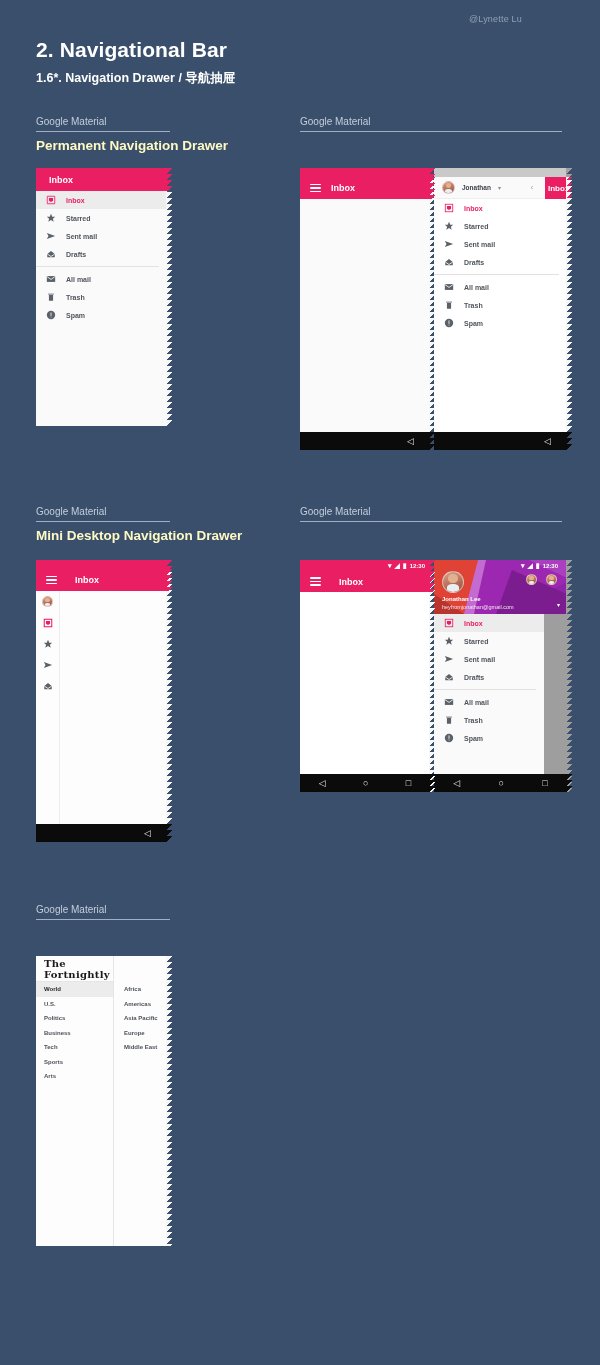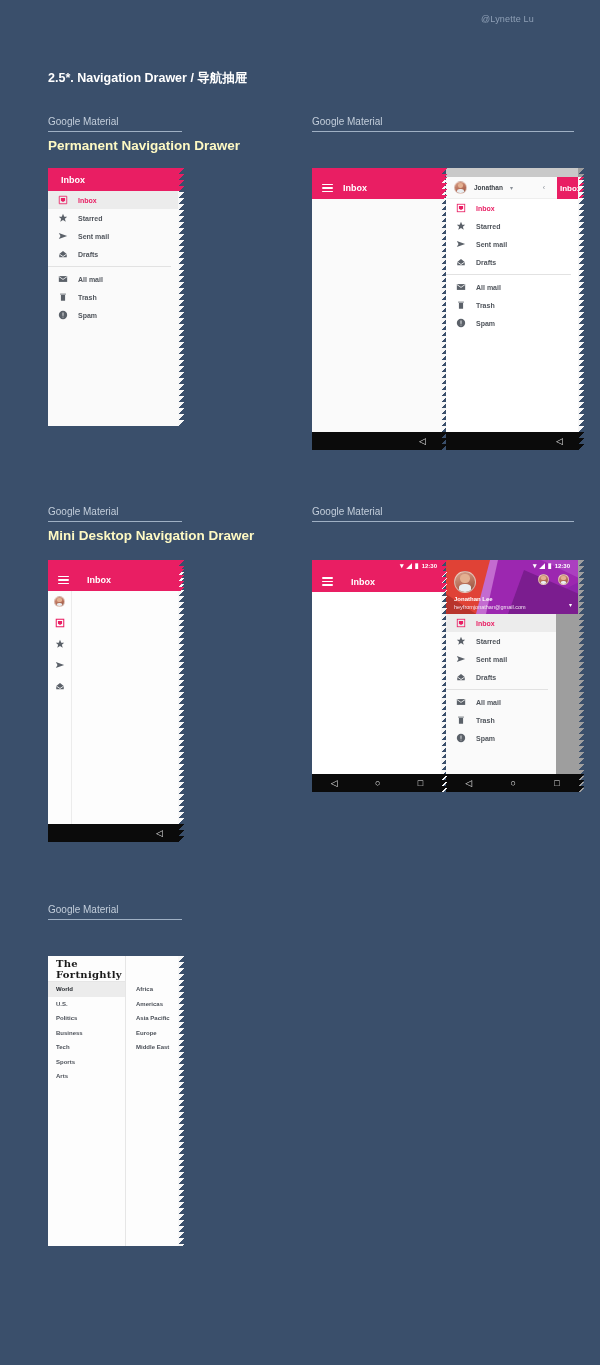--- a/index.html
+++ b/index.html
@@ -2,21 +2,21 @@
 <html><head>
 <meta charset="utf-8">
 <style>
   * { box-sizing: border-box; margin: 0; padding: 0; }
   html, body {
     width: 600px; height: 1365px;
     background: #3a4f6b;
     font-family: "Liberation Sans", sans-serif;
     overflow: hidden;
   }
-  .page { position: relative; width: 536px; height: 1365px; margin-left: 12px; }
+  .page { position: relative; width: 536px; height: 1365px; }
 
   
   .author {
     position: absolute; top: 14px; right: 14px;
     font-size: 9px; color: #8fa0b6; letter-spacing: .2px;
   }
   .h1 {
     position: absolute; left: 36px; top: 38px;
     font-size: 21px; font-weight: 700; color: #fff; letter-spacing: .1px;
   }
@@ -159,21 +159,22 @@
     height: 14.5px; display: flex; align-items: center; padding-left: 10px;
     font-size: 6px; color: #4c5159; font-weight: 700;
   }
 </style>
 </head>
 <body>
 
 <div class="page">
 
   <div class="author">@Lynette Lu</div>
-  <div class="h2">2.5*. Navigation Drawer / 导航抽屉</div>
+  <div class="h1">2. Navigational Bar</div>
+  <div class="h2">1.6*. Navigation Drawer / 导航抽屉</div>
 
   <div class="sec" style="left:36px; top:116px; width:134px;">
     <div class="sec-kicker">Google Material</div>
     <div class="sec-rule"></div>
     <div class="sec-title">Permanent Navigation Drawer</div>
   </div>
 
   <div class="pane" style="left:36px; top:168px; width:131px; height:258px;">
     <div class="torn"></div>
     <div class="appbar" style="height:23px; padding-left:13px;">

